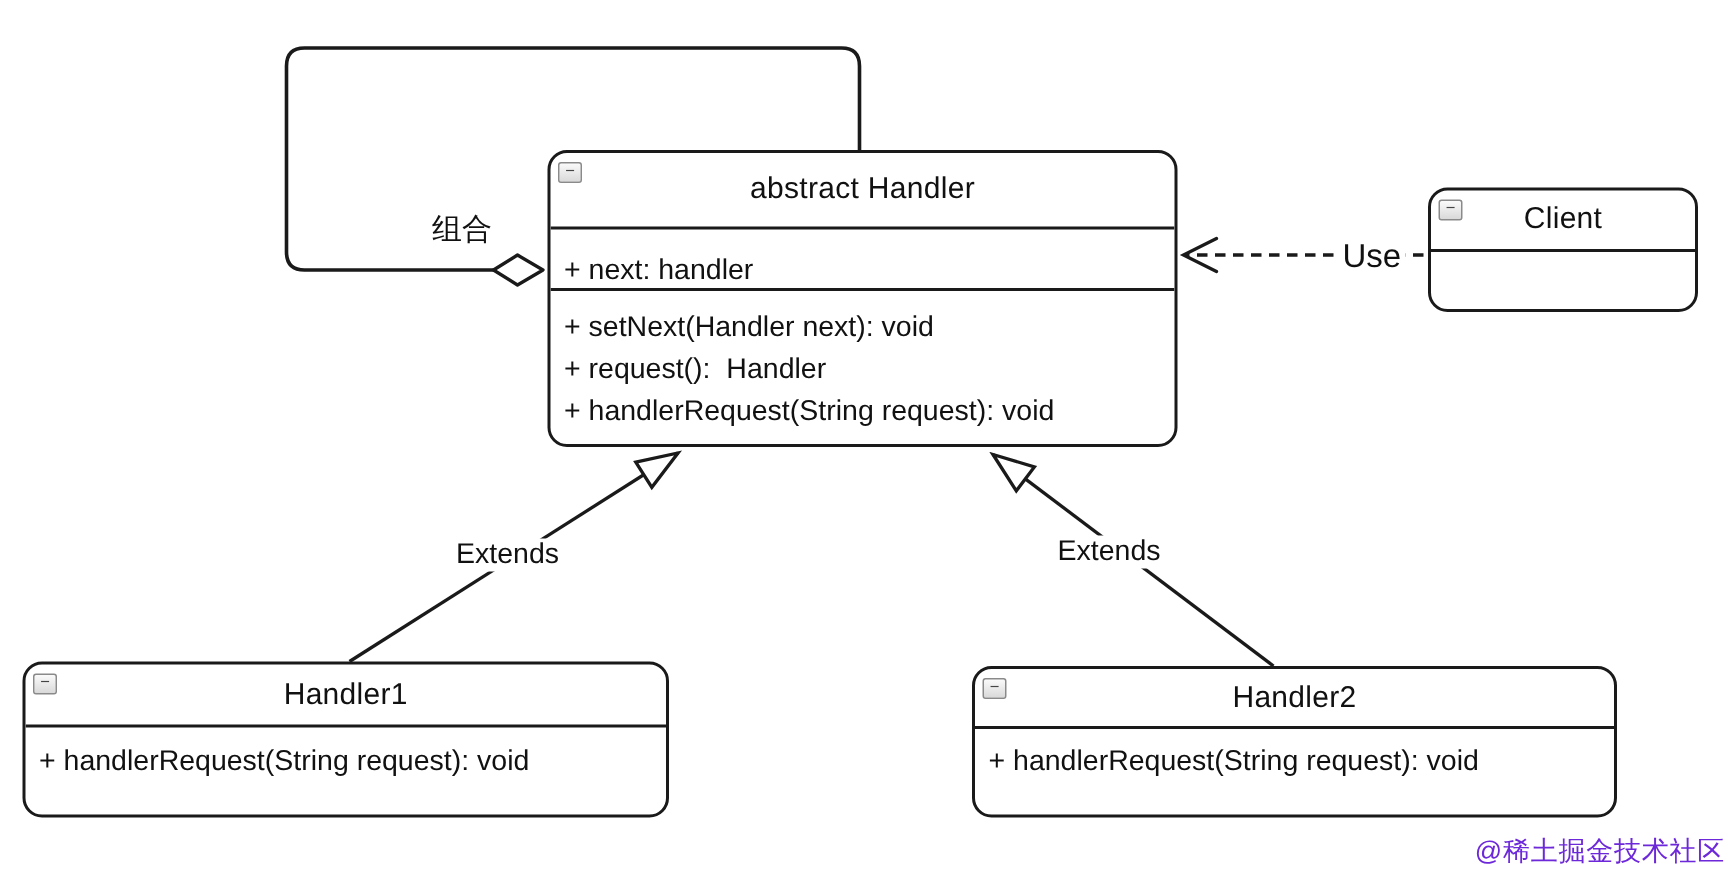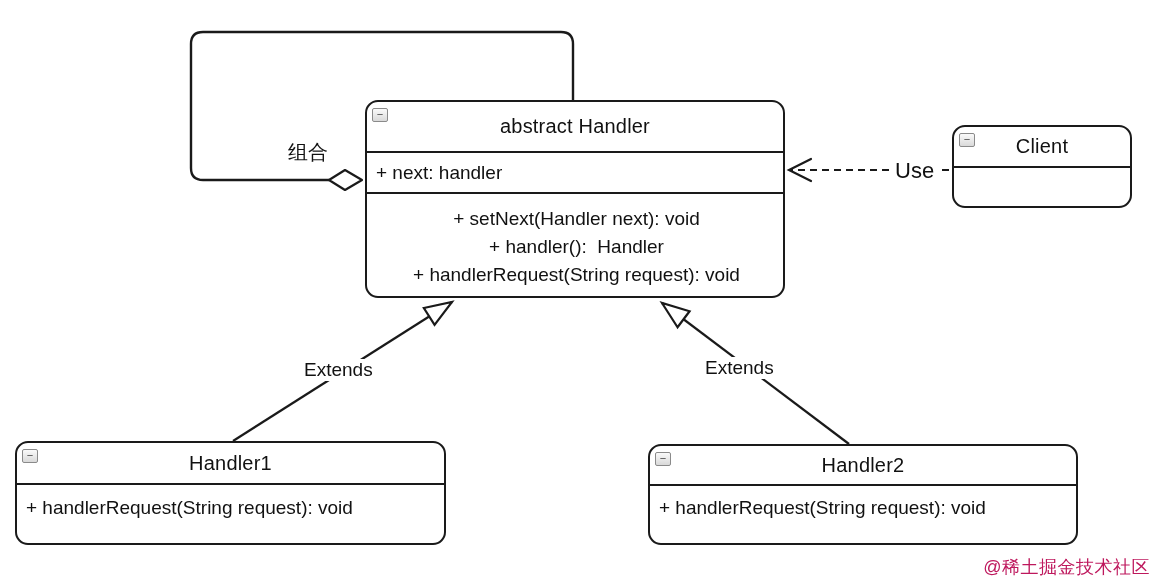--- a/index.html
+++ b/index.html
@@ -16,52 +16,52 @@
     position:relative;display:flex;align-items:center;justify-content:center;
     border-bottom:2px solid #1a1a1a;box-sizing:content-box;
   }
   .box-title{font-weight:normal;font-size:20px;letter-spacing:.2px;}
   .collapse-btn{
     position:absolute;left:5px;top:6px;width:14px;height:12px;
     background:linear-gradient(#fafafa,#d9d9d9);border:1px solid #8a8a8a;border-radius:2px;
     font-size:11px;line-height:10px;text-align:center;color:#444;cursor:default;
   }
   .box-row{
-    display:flex;align-items:center;border-bottom:2px solid #1a1a1a;
+    display:flex;align-items:flex-end;border-bottom:2px solid #1a1a1a;
     padding:0 9px;font-size:19px;box-sizing:content-box;
   }
   .box-methods{font-size:19px;line-height:28px;padding-left:9px;padding-right:6px;}
   .member{white-space:pre;}
   .box-body{flex:1;}
 
   
   #box-abstract{left:365px;top:100px;width:420px;height:198px;}
   #box-abstract .box-header{height:49px;}
   #box-abstract .box-row{height:39px;}
-  #box-abstract .box-methods{padding-top:11px;text-align:center;}
+  #box-abstract .box-methods{padding-top:11px;}
 
   #box-client{left:952px;top:125px;width:180px;height:83px;}
   #box-client .box-header{height:39px;}
 
   #box-h1{left:15px;top:441px;width:431px;height:104px;}
   #box-h1 .box-header{height:40px;}
   #box-h1 .box-methods{padding-top:9px;}
 
   #box-h2{left:648px;top:444px;width:430px;height:101px;}
   #box-h2 .box-header{height:38px;}
   #box-h2 .box-methods{padding-top:8px;}
 
   .float-label{position:absolute;font-size:19px;color:#111;background:#ffffff;padding:0 3px;}
   #label-zuhe{left:241px;top:139px;font-size:20px;background:transparent;margin-left:44px;}
   #label-use{left:892px;top:158px;font-size:22px;}
   #label-ext-left{left:301px;top:359px;}
   #label-ext-right{left:702px;top:357px;}
 
   #watermark{
-    position:absolute;right:6px;bottom:4px;font-size:18px;color:#be185d;letter-spacing:.5px;
+    position:absolute;right:6px;bottom:4px;font-size:18px;color:#6d28d9;letter-spacing:.5px;
   }
 </style>
 </head>
 <body>
 
 <div id="canvas">
 
   <svg class="layer" viewBox="0 0 1156 583" xmlns="http://www.w3.org/2000/svg">
     <defs>
       <marker id="hollow-triangle" markerUnits="userSpaceOnUse" markerWidth="32" markerHeight="26" refX="29" refY="12" orient="auto">
@@ -82,21 +82,21 @@
   <div class="class-box" id="box-abstract">
     <div class="box-header">
       <span class="collapse-btn">−</span>
       <span class="box-title">abstract Handler</span>
     </div>
     <div class="box-row">
       <span class="member">+ next: handler</span>
     </div>
     <div class="box-methods">
       <div class="member">+ setNext(Handler next): void</div>
-      <div class="member">+ handler():  Handler</div>
+      <div class="member">+ request():  Handler</div>
       <div class="member">+ handlerRequest(String request): void</div>
     </div>
   </div>
 
   <div class="class-box" id="box-client">
     <div class="box-header">
       <span class="collapse-btn">−</span>
       <span class="box-title">Client</span>
     </div>
     <div class="box-body"></div>

